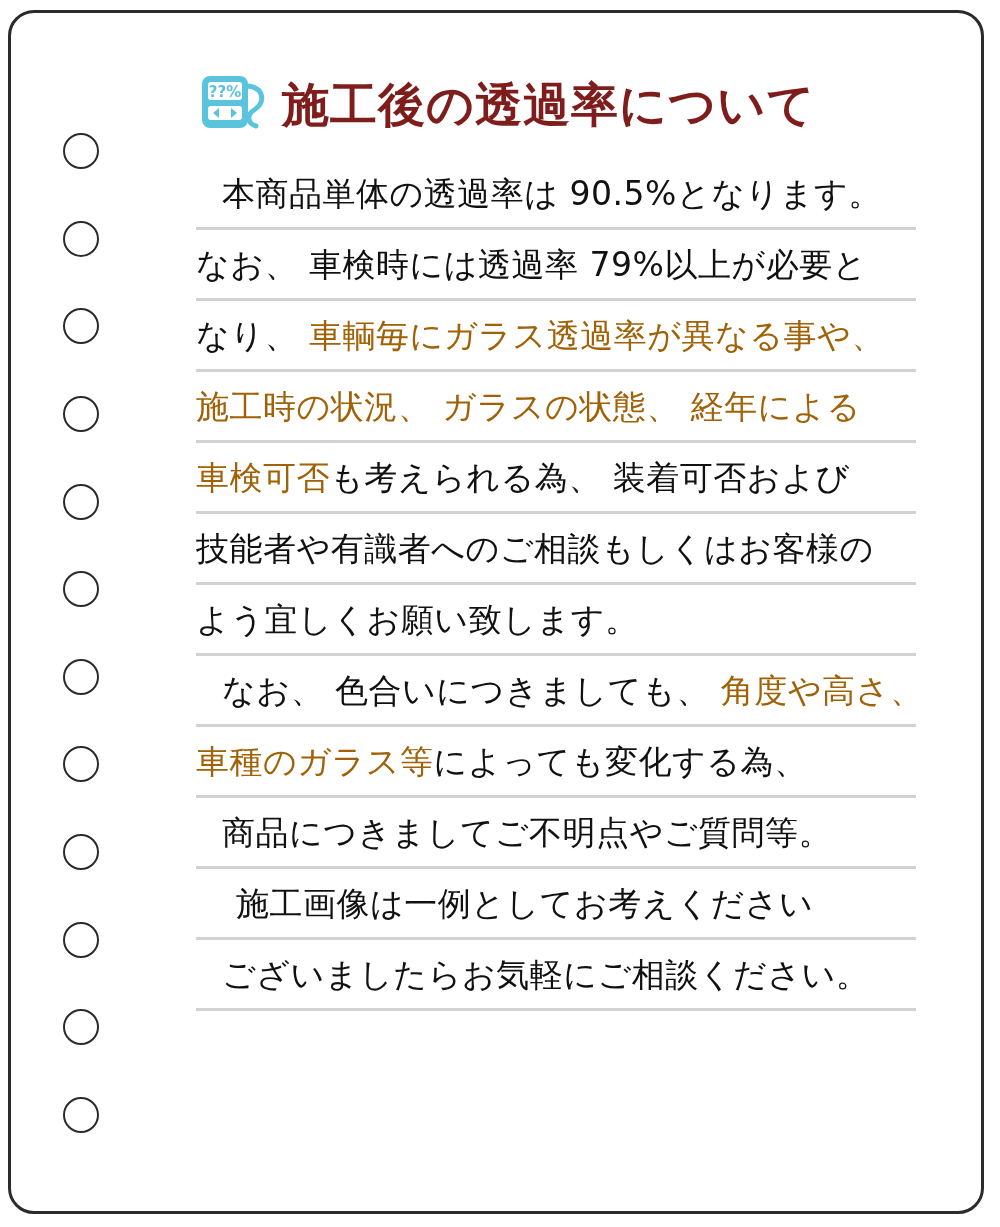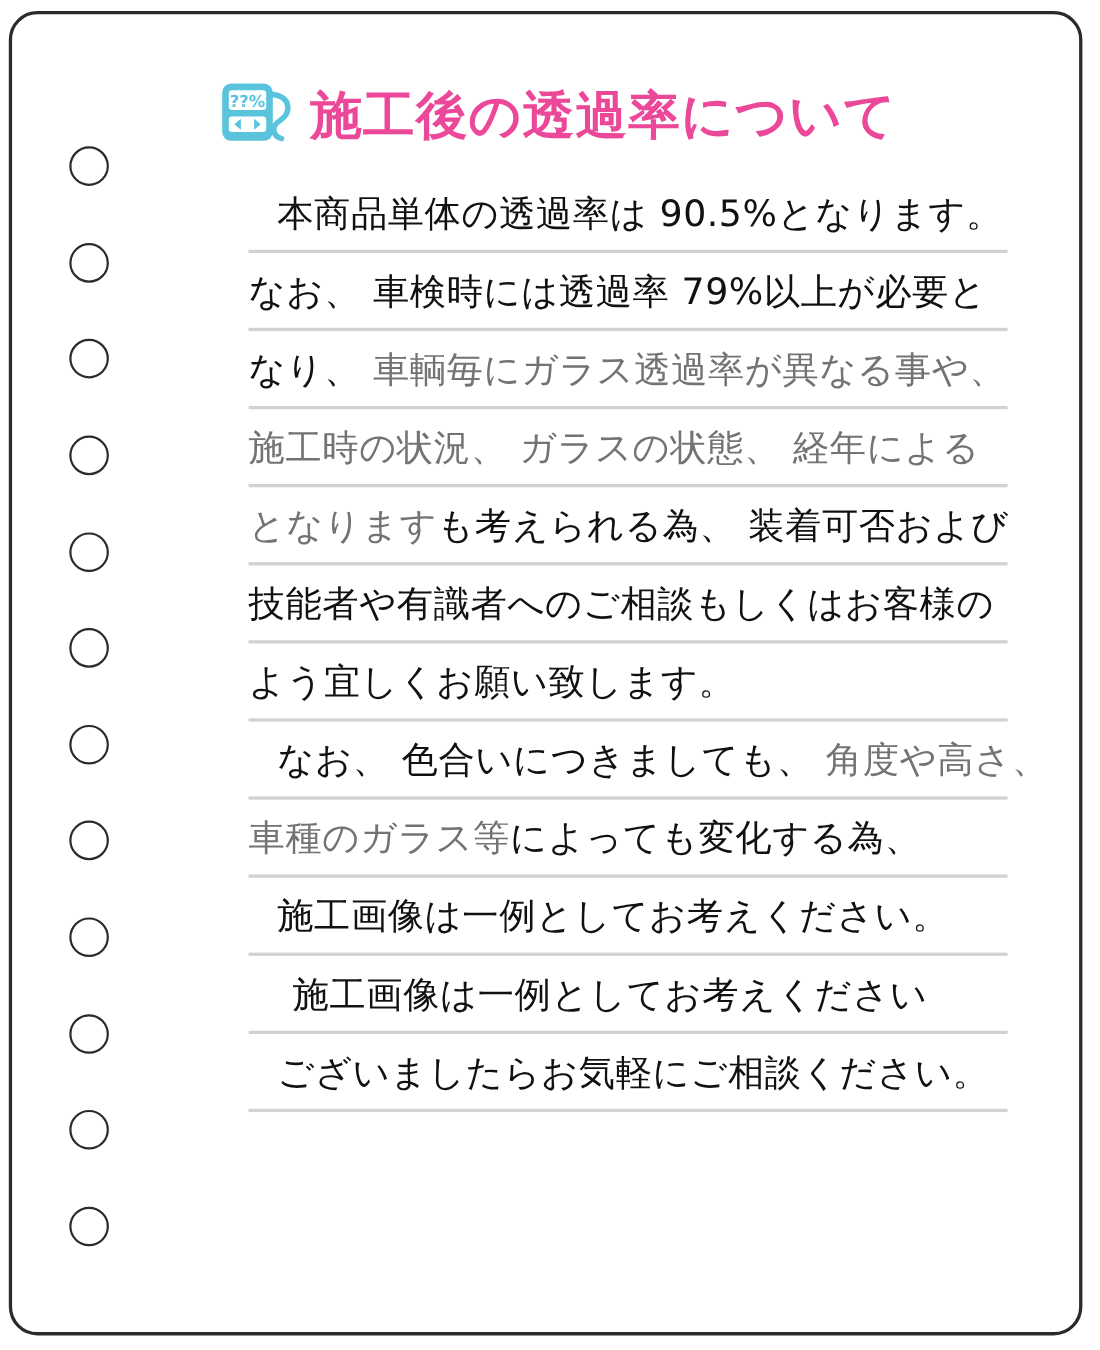--- a/index.html
+++ b/index.html
@@ -71,47 +71,46 @@
   }
   .title-icon {
     width: 78px;
     height: 66px;
     flex: 0 0 auto;
     position: relative;
   }
   .title-text {
     font-size: 47px;
     font-weight: bold;
-    color: #ec4899;
+    color: #7f1d1d;
     letter-spacing: 1px;
     white-space: nowrap;
     font-family: "DejaVu Sans", "Liberation Sans", sans-serif;
   }
 
   .lines {
     margin-top: 8px;
-    margin-left: 30px;
   }
   .line {
     position: relative;
     height: 68px;
     border-bottom: 3px solid #d2d2d2;
     display: flex;
     align-items: center;
   }
   .line .txt {
     font-size: 33px;
     color: #111111;
     line-height: 1;
     white-space: nowrap;
     letter-spacing: 0.5px;
   }
   .line.indent .txt { padding-left: 26px; }
   .line.indent2 .txt { padding-left: 40px; }
-  .pink { color: #737373; }
+  .pink { color: #a16207; }
 </style>
 </head>
 <body>
 
 <div class="page">
   <div class="sheet">
 
     <div class="holes" id="holes">
         <div class="hole"></div>
         <div class="hole"></div>
@@ -151,36 +150,36 @@
           <div class="line">
             <div class="txt"><span>なお、 車検時には透過率 79%以上が必要と</span></div>
           </div>
           <div class="line">
             <div class="txt"><span>なり、 </span><span class="pink">車輌毎にガラス透過率が異なる事や、</span></div>
           </div>
           <div class="line">
             <div class="txt"><span class="pink">施工時の状況、 ガラスの状態、 経年による</span></div>
           </div>
           <div class="line">
-            <div class="txt"><span class="pink">となります</span><span>も考えられる為、 装着可否および</span></div>
+            <div class="txt"><span class="pink">車検可否</span><span>も考えられる為、 装着可否および</span></div>
           </div>
           <div class="line">
             <div class="txt"><span>技能者や有識者へのご相談もしくはお客様の</span></div>
           </div>
           <div class="line">
             <div class="txt"><span>よう宜しくお願い致します。</span></div>
           </div>
           <div class="line indent">
             <div class="txt"><span>なお、 色合いにつきましても、 </span><span class="pink">角度や高さ、</span></div>
           </div>
           <div class="line">
             <div class="txt"><span class="pink">車種のガラス等</span><span>によっても変化する為、</span></div>
           </div>
           <div class="line indent">
-            <div class="txt"><span>施工画像は一例としてお考えください。</span></div>
+            <div class="txt"><span>商品につきましてご不明点やご質問等。</span></div>
           </div>
           <div class="line indent2">
             <div class="txt"><span>施工画像は一例としてお考えください</span></div>
           </div>
           <div class="line indent">
             <div class="txt"><span>ございましたらお気軽にご相談ください。</span></div>
           </div>
         </div>
 
     </div>

